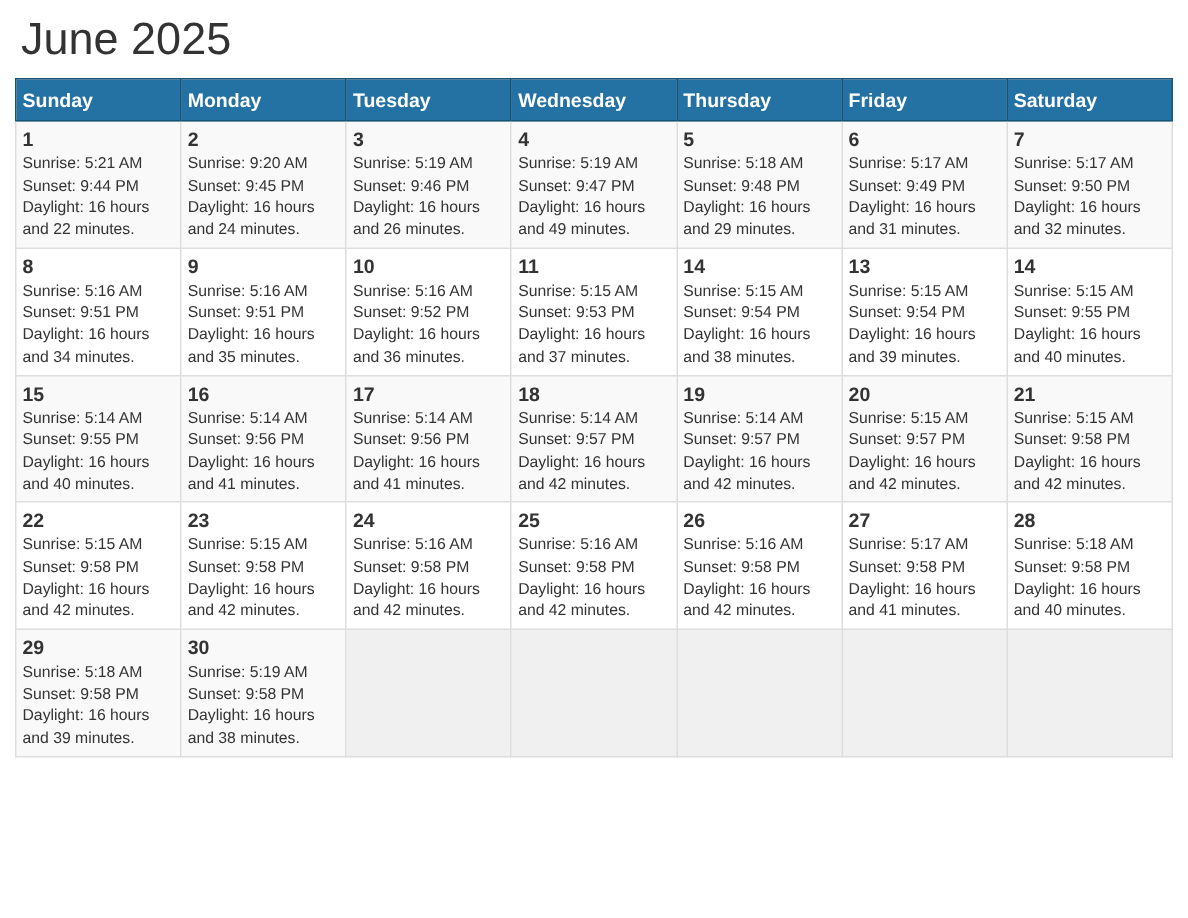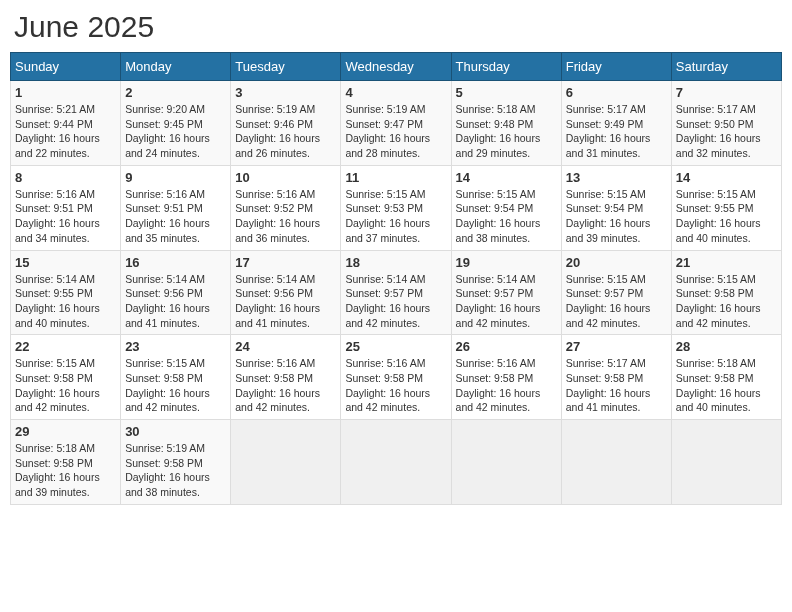--- a/index.html
+++ b/index.html
@@ -57,21 +57,21 @@
       width: 100%;
       border-collapse: collapse;
       font-size: 11px;
     }
     .calendar thead th {
       background-color: #2471a3;
       color: #fff;
       padding: 6px 4px;
       text-align: left;
       font-size: 13px;
-      font-weight: normal;
+      font-weight: bold;
       border: 1px solid #1a5276;
     }
     .calendar tbody td {
       vertical-align: top;
       border: 1px solid #ddd;
       padding: 4px;
       width: 14.28%;
       min-height: 80px;
       background: #fff;
     }
@@ -139,21 +139,21 @@
           <span>Sunrise: 5:19 AM</span><br>
           <span>Sunset: 9:46 PM</span><br>
           <span>Daylight: 16 hours and 26 minutes.</span>
         </div>
       </td>
         <td>
         <span class="day-number">4</span>
         <div class="day-info">
           <span>Sunrise: 5:19 AM</span><br>
           <span>Sunset: 9:47 PM</span><br>
-          <span>Daylight: 16 hours and 28 minutes.</span>
+          <span>Daylight: 16 hours and 49 minutes.</span>
         </div>
       </td>
         <td>
         <span class="day-number">5</span>
         <div class="day-info">
           <span>Sunrise: 5:18 AM</span><br>
           <span>Sunset: 9:48 PM</span><br>
           <span>Daylight: 16 hours and 29 minutes.</span>
         </div>
       </td>

